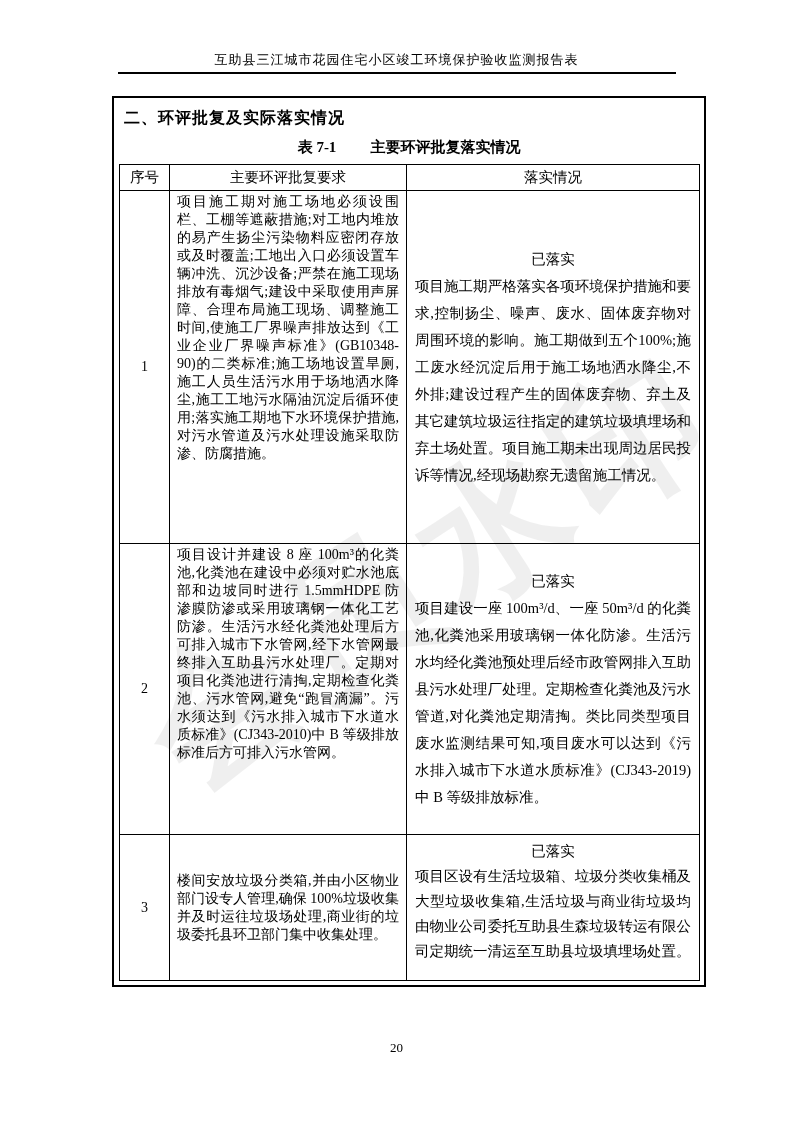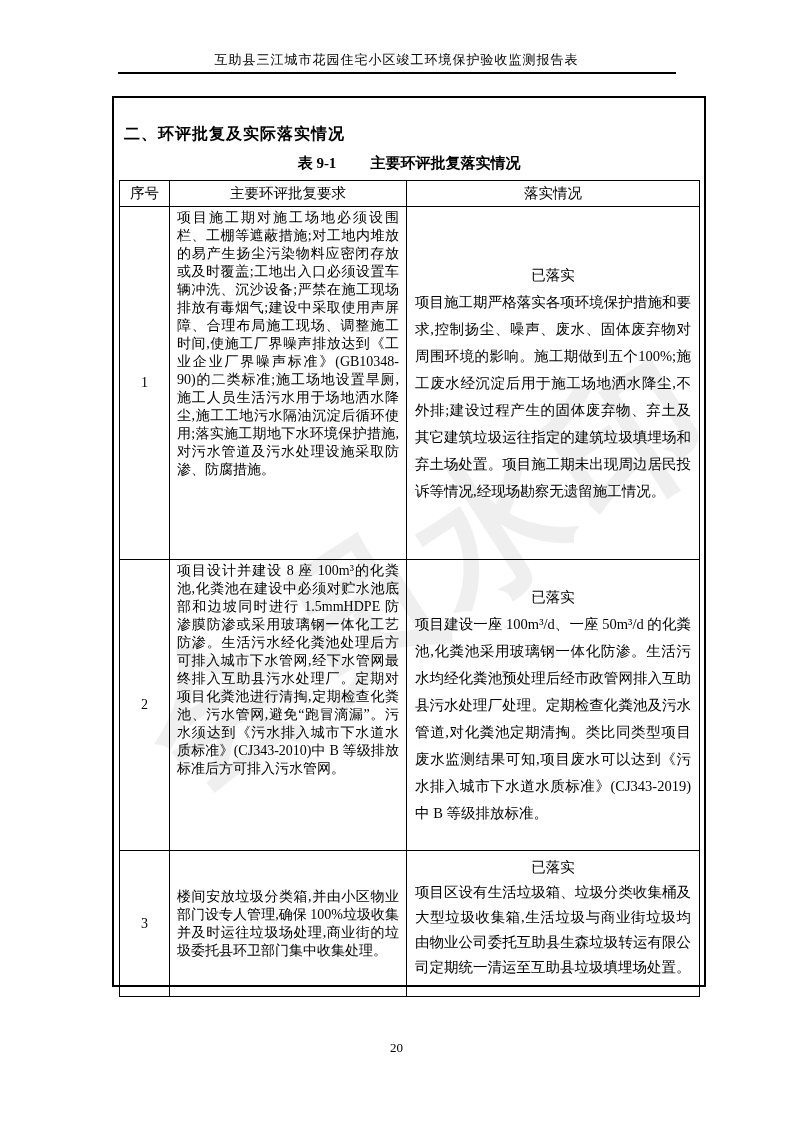--- a/index.html
+++ b/index.html
@@ -14,21 +14,21 @@
   }
   .header-rule{
     position:absolute;top:72px;left:118px;width:558px;height:0;
     border-top:2px solid #000;
   }
   .outer-box{
     position:absolute;left:112px;top:96px;width:594px;height:891px;
     border:2px solid #000;box-sizing:border-box;background:transparent;
   }
   .section-heading{
-    margin:26px 0 0 10px;font-weight:bold;font-size:16px;letter-spacing:1px;
+    margin:10px 0 0 10px;font-weight:bold;font-size:16px;letter-spacing:1px;
   }
   .table-caption{
     text-align:center;font-weight:bold;font-size:15px;margin-top:9px;
   }
   .table-caption .cap-label{margin-right:34px;}
   table.main{
     border-collapse:collapse;table-layout:fixed;
     margin:7px 0 0 5px;width:580px;
   }
   table.main th,table.main td{
@@ -64,21 +64,21 @@
 <body>
 
 <div class="doc-header">互助县三江城市花园住宅小区竣工环境保护验收监测报告表</div>
 <div class="header-rule"></div>
 
 <div class="watermark">会员水印</div>
 
 <div class="outer-box">
   <div class="section-heading">二、环评批复及实际落实情况</div>
   <div class="table-caption">
-    <span class="cap-label">表 9-1</span><span>主要环评批复落实情况</span>
+    <span class="cap-label">表 7-1</span><span>主要环评批复落实情况</span>
   </div>
 
   <table class="main">
     <colgroup>
       <col style="width:50px">
       <col style="width:237px">
       <col style="width:293px">
     </colgroup>
     <thead>
       <tr>

